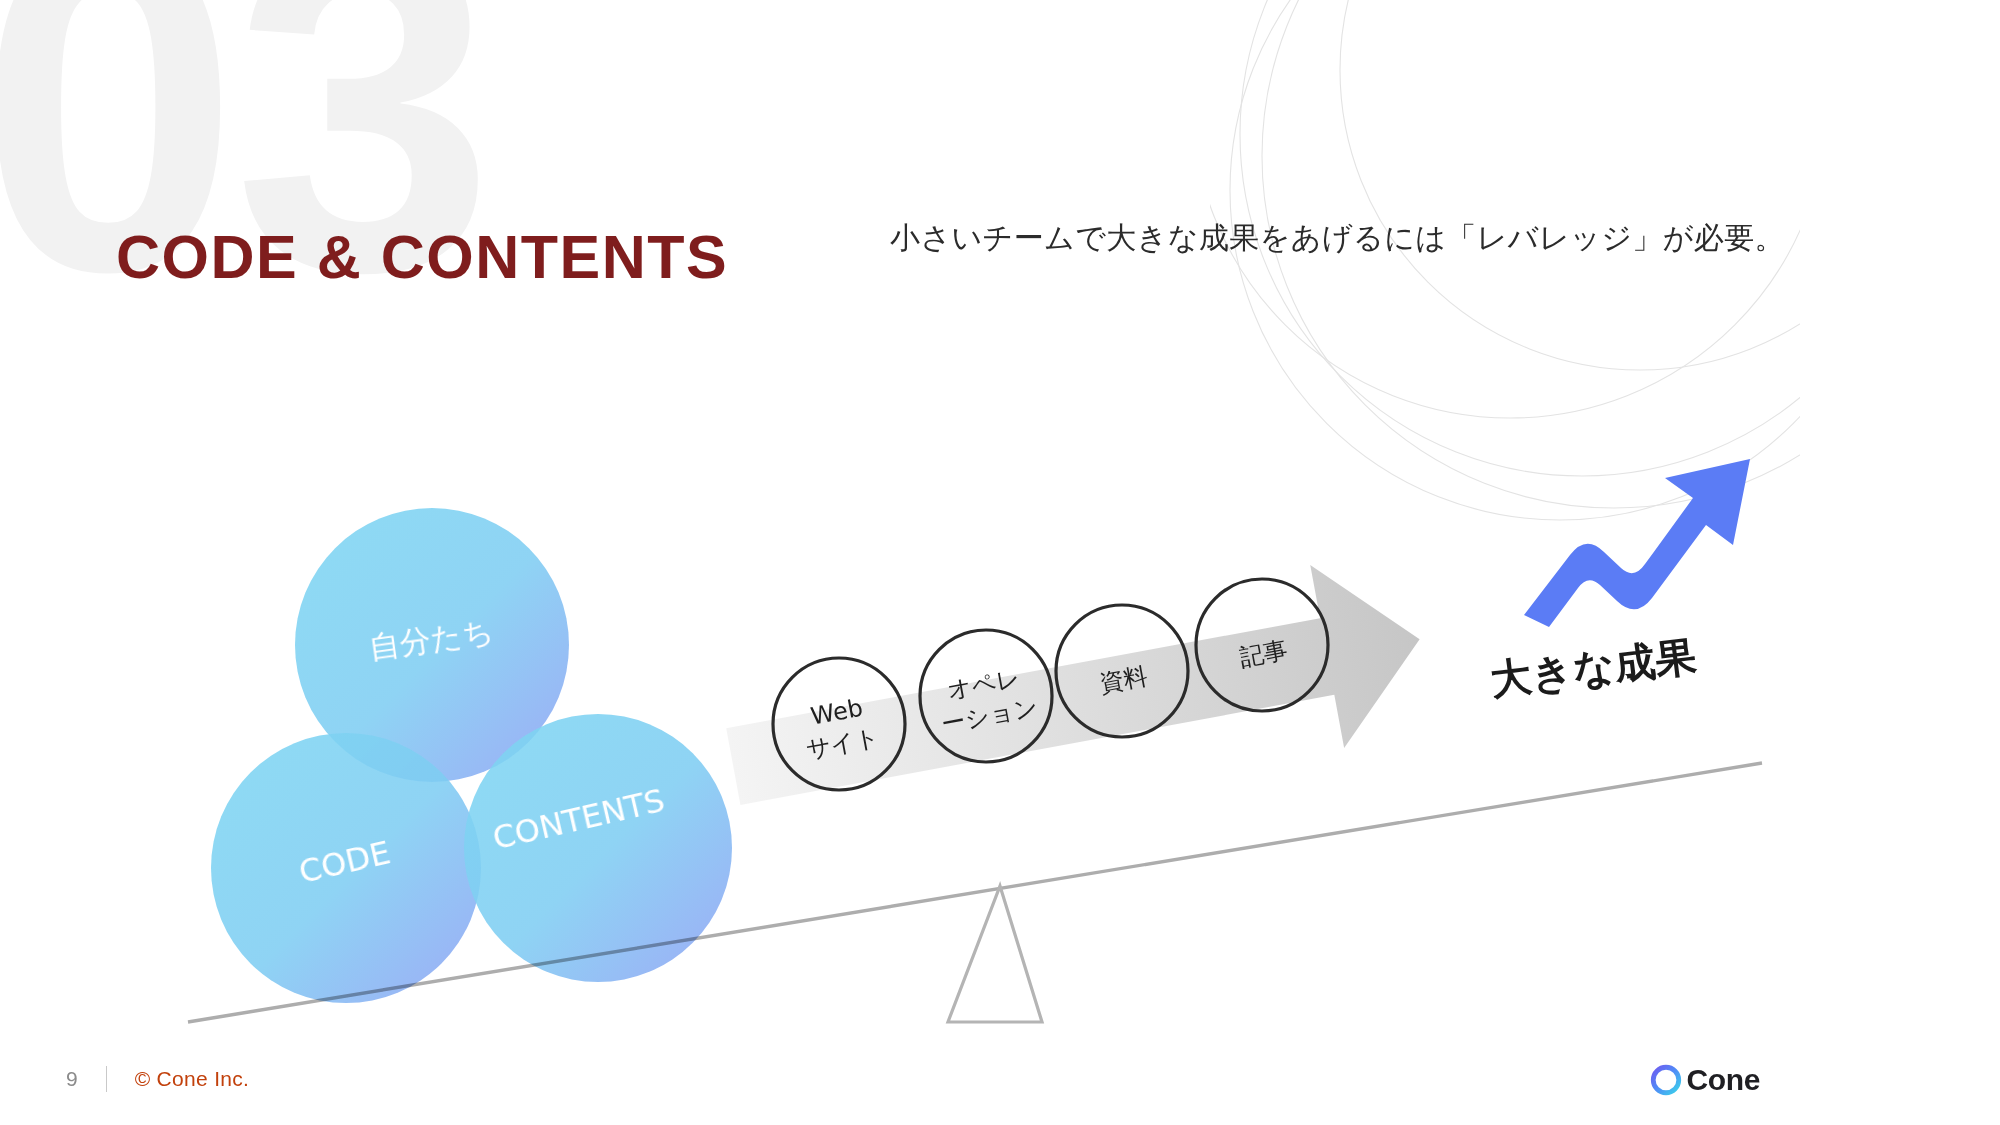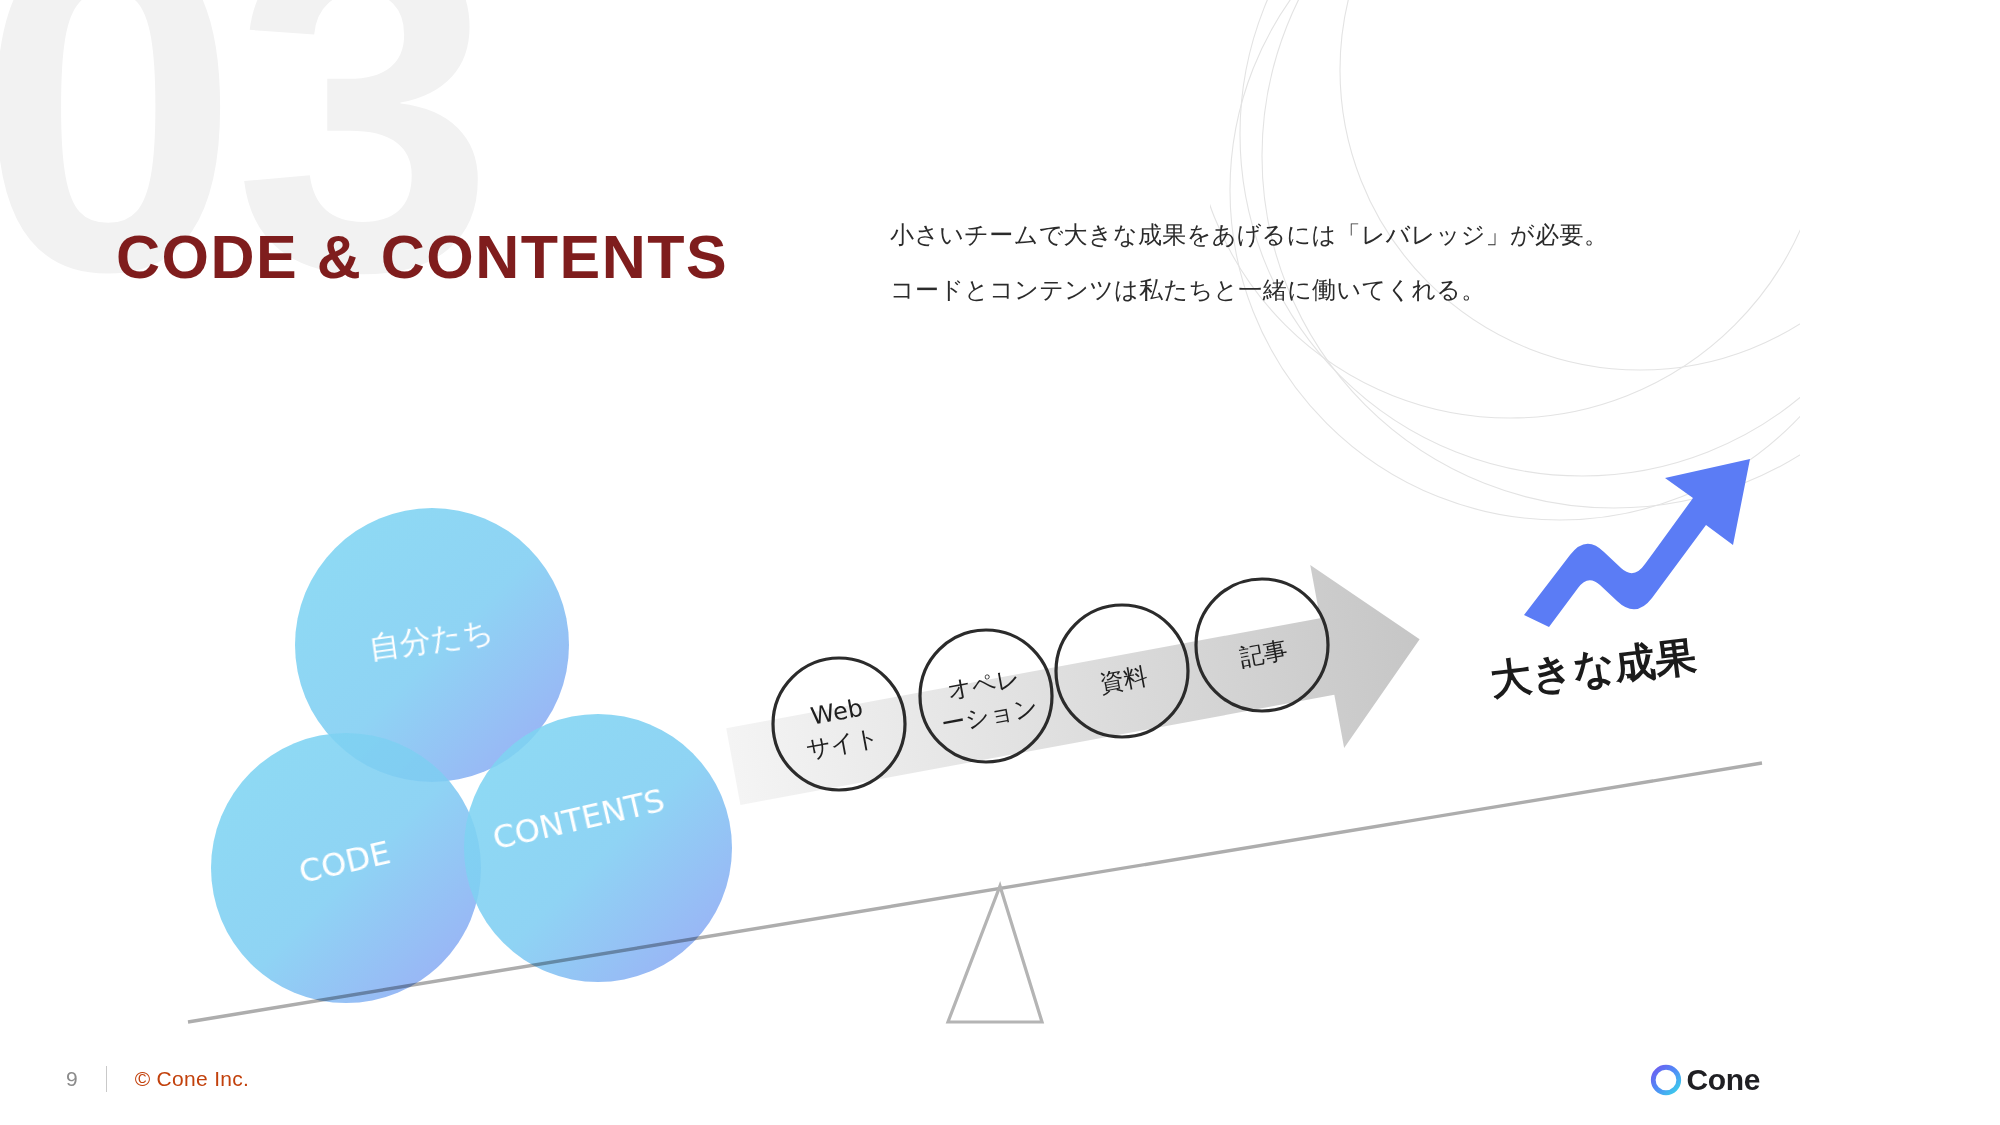--- a/index.html
+++ b/index.html
@@ -22,21 +22,21 @@
   .deco { position:absolute; right:-170px; top:-230px; width:760px; height:760px; z-index:1; }
 
   
   .title {
     position:absolute; left:116px; top:222px; z-index:5;
     font-size:61px; font-weight:700; letter-spacing:1.5px; color:#7f1d1d;
     white-space:nowrap;
   }
   .body-copy { position:absolute; left:890px; top:223px; z-index:5; }
   .body-copy p {
-    font-size:24px; color:#2b2b2b; line-height:1; margin-bottom:31px;
+    font-size:30px; color:#2b2b2b; line-height:1; margin-bottom:31px;
     letter-spacing:0.4px; white-space:nowrap;
     font-family:"DejaVu Sans","Liberation Sans",sans-serif;
   }
 
   
   #stage { position:absolute; left:0; top:0; width:2000px; height:1125px; z-index:3; }
 
   
   .footer { position:absolute; left:66px; bottom:33px; display:flex; align-items:center; z-index:9; }
   .footer .pg { font-size:21px; color:#8b8b8b; }
@@ -61,21 +61,20 @@
       <circle cx="300" cy="330" r="318"></circle>
       <circle cx="430" cy="300" r="300"></circle>
       <circle cx="350" cy="420" r="330"></circle>
     </g>
   </svg>
 
   <div class="title">CODE &amp; CONTENTS</div>
 
   <div class="body-copy">
     <p>小さいチームで大きな成果をあげるには「レバレッジ」が必要。</p>
-    <p>コードとコンテンツは私たちと一緒に働いてくれる。</p>
   </div>
 
   <svg id="stage" viewBox="0 0 2000 1125">
     <defs>
       <linearGradient id="gCircle" x1="0" y1="0" x2="1" y2="1">
         <stop offset="0%" stop-color="#7ed6f2"></stop>
         <stop offset="52%" stop-color="#7fcdf2"></stop>
         <stop offset="100%" stop-color="#8f9ff4"></stop>
       </linearGradient>
       <linearGradient id="gArrow" x1="0" y1="0" x2="1" y2="0">

